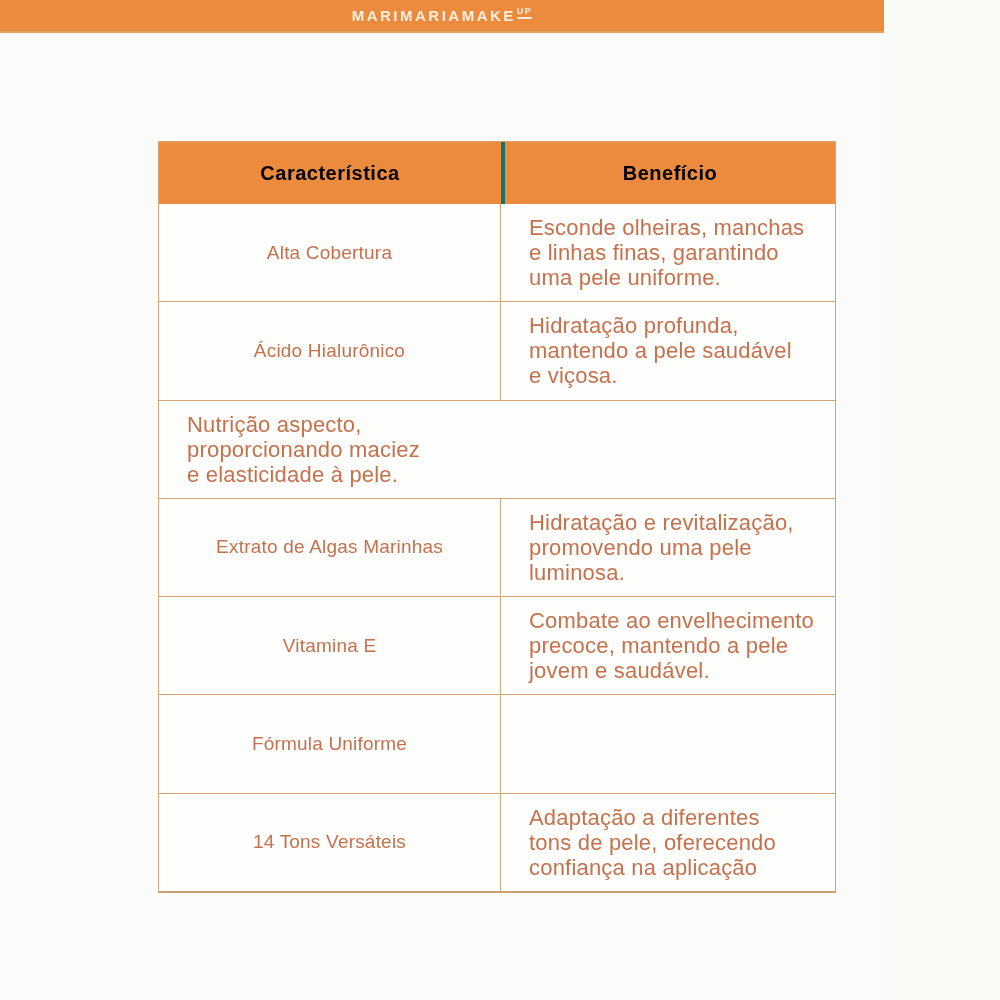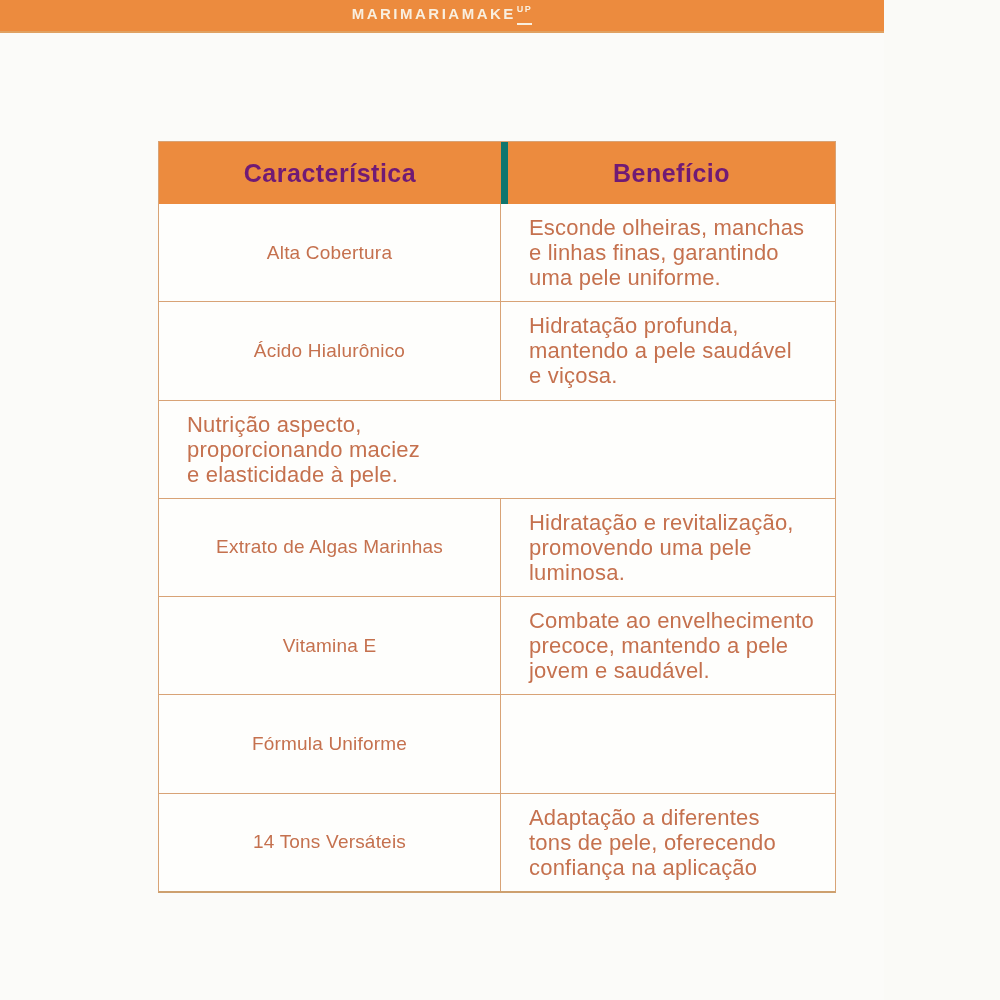--- a/index.html
+++ b/index.html
@@ -40,21 +40,21 @@
     line-height: 1;
     display: flex;
     align-items: flex-start;
   }
   .brand .sup {
     font-size: 9px;
     letter-spacing: 1.5px;
     margin-left: 1px;
     margin-top: -1px;
     border-bottom: 2px solid #f9efdf;
-    padding-bottom: 9px;
+    padding-bottom: 1px;
   }
 
   
   .table {
     position: absolute;
     left: 158px;
     top: 141px;
     width: 678px;
     height: 752px;
     background: #fefefc;
@@ -69,27 +69,27 @@
     height: 62px;
     flex: 0 0 62px;
     display: grid;
     grid-template-columns: 342px 1fr;
     background: #ec8b3e;
   }
   .th {
     display: flex;
     align-items: center;
     justify-content: center;
-    color: #701a75;
-    font-size: 25px;
+    color: #000000;
+    font-size: 20px;
     font-weight: 700;
     letter-spacing: 0.5px;
   }
   .th + .th {
-    border-left: 7px solid #0f766e;
+    border-left: 4px solid #0f766e;
   }
   .tbody {
     flex: 1;
     display: flex;
     flex-direction: column;
   }
   .row {
     flex: 1;
     display: grid;
     grid-template-columns: 342px 1fr;

